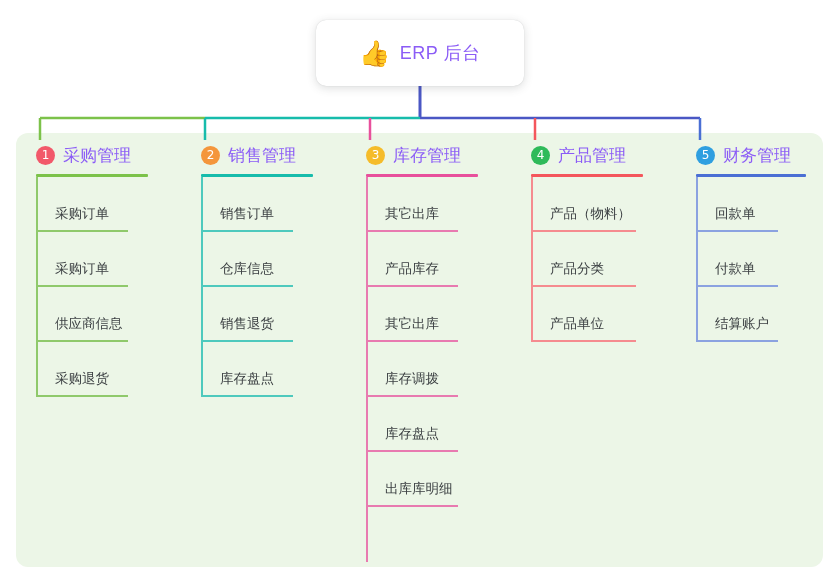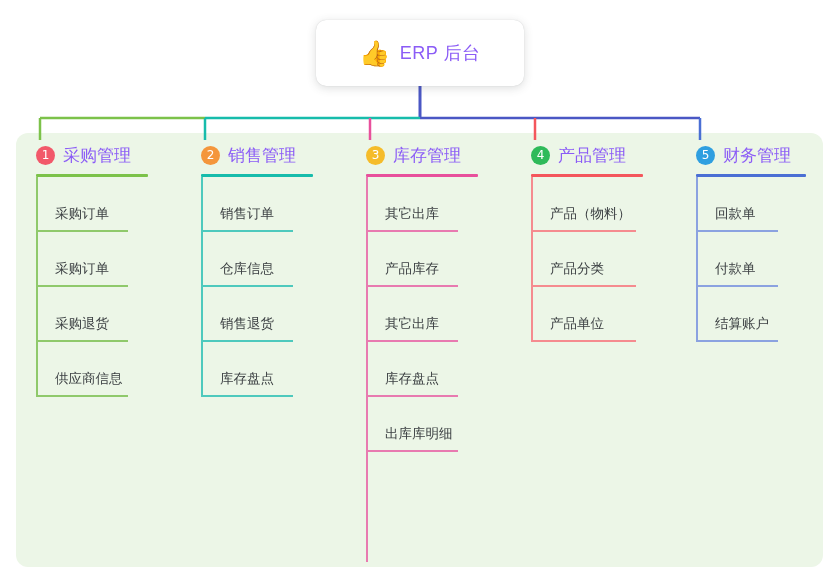--- a/index.html
+++ b/index.html
@@ -171,25 +171,25 @@
           <div class="child-spine" style="background: rgb(143, 201, 107); height: 220px;"></div>
           <div class="child">
             <span class="child-label">采购订单</span>
             <div class="child-rule" style="width: 92px; background: rgb(143, 201, 107);"></div>
           </div>
           <div class="child">
             <span class="child-label">采购订单</span>
             <div class="child-rule" style="width: 92px; background: rgb(143, 201, 107);"></div>
           </div>
           <div class="child">
+            <span class="child-label">供应商信息</span>
+            <div class="child-rule" style="width: 92px; background: rgb(143, 201, 107);"></div>
+          </div>
+          <div class="child">
             <span class="child-label">采购退货</span>
-            <div class="child-rule" style="width: 92px; background: rgb(143, 201, 107);"></div>
-          </div>
-          <div class="child">
-            <span class="child-label">供应商信息</span>
             <div class="child-rule" style="width: 92px; background: rgb(143, 201, 107);"></div>
           </div>
         </div>
       </div>
       <div class="column" style="left: 201px; top: 142px;">
         <div class="col-head">
           <span class="badge" style="background: rgb(244, 150, 60);">2</span>
           <span class="col-title">销售管理</span>
         </div>
         <div class="col-rule" style="width: 112px; background: rgb(23, 188, 171);"></div>
@@ -227,20 +227,24 @@
           </div>
           <div class="child">
             <span class="child-label">产品库存</span>
             <div class="child-rule" style="width: 92px; background: rgb(232, 122, 176);"></div>
           </div>
           <div class="child">
             <span class="child-label">其它出库</span>
             <div class="child-rule" style="width: 92px; background: rgb(232, 122, 176);"></div>
           </div>
           <div class="child">
+            <span class="child-label">库存调拨</span>
+            <div class="child-rule" style="width: 92px; background: rgb(232, 122, 176);"></div>
+          </div>
+          <div class="child">
             <span class="child-label">库存盘点</span>
             <div class="child-rule" style="width: 92px; background: rgb(232, 122, 176);"></div>
           </div>
           <div class="child">
             <span class="child-label">出库库明细</span>
             <div class="child-rule" style="width: 92px; background: rgb(232, 122, 176);"></div>
           </div>
         </div>
       </div>
       <div class="column" style="left: 531px; top: 142px;">

